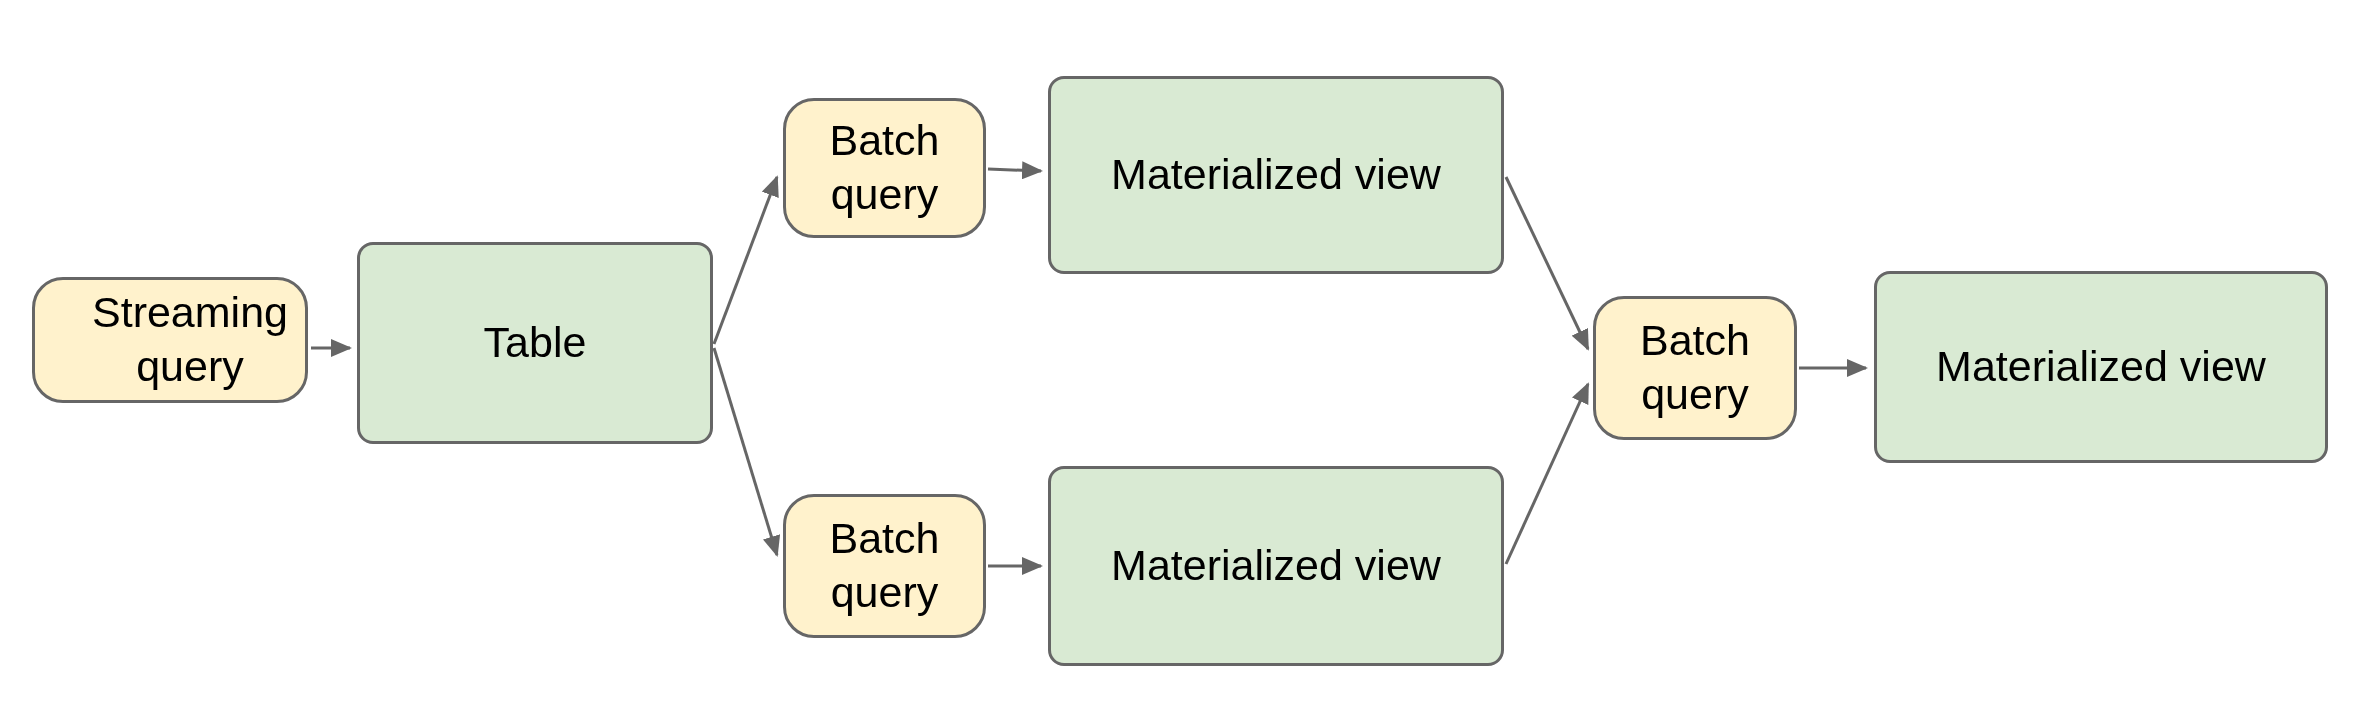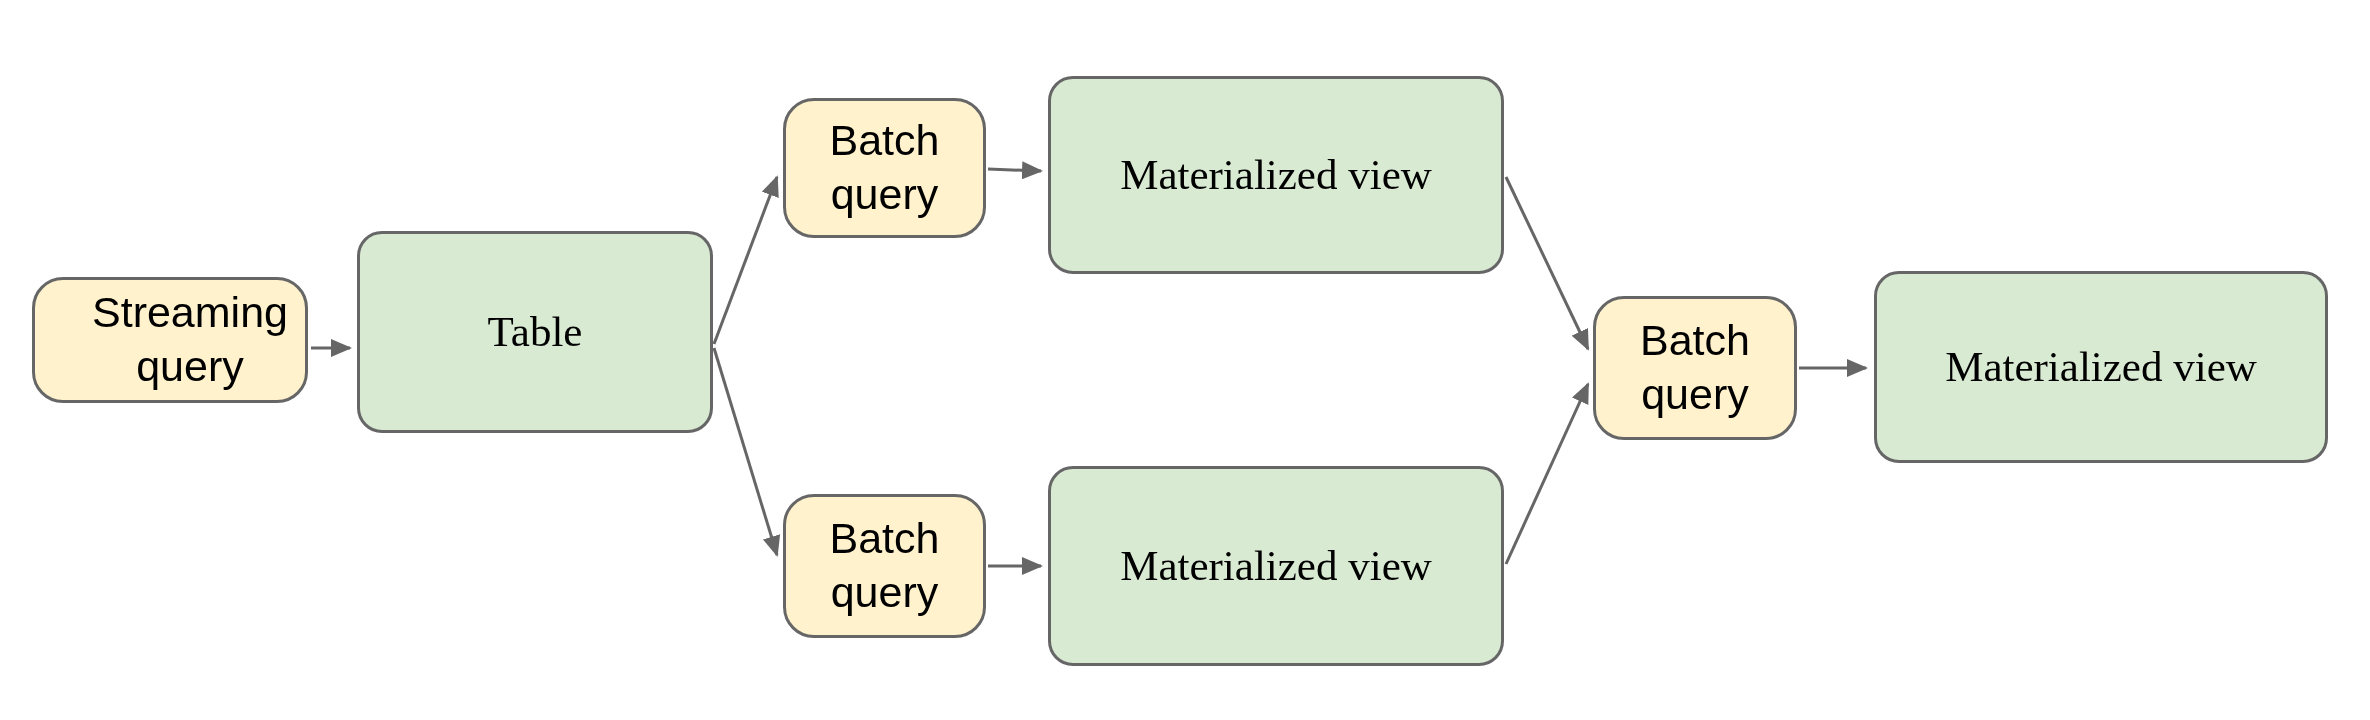--- a/index.html
+++ b/index.html
@@ -41,26 +41,25 @@
     color: var(--text, #000000);
     font-size: 43px;
     line-height: 1.25;
   }
   .node.query {
     background: var(--query_fill, #FFF2CC);
     border-radius: 31px;
   }
   .node.store {
     background: var(--store_fill, #D9EAD3);
-    border-radius: 25px;
-    font-family: Liberation Serif, serif;
+    border-radius: 16px;
   }
   
   .n-streaming   { left:  32px; top: 277px; width: 276px; height: 126px; padding-left: 40px; }
-  .n-table       { left: 357px; top: 231px; width: 356px; height: 202px; }
+  .n-table       { left: 357px; top: 242px; width: 356px; height: 202px; }
   .n-batch-top   { left: 783px; top:  98px; width: 203px; height: 140px; }
   .n-mv-top      { left:1048px; top:  76px; width: 456px; height: 198px; }
   .n-batch-bot   { left: 783px; top: 494px; width: 203px; height: 144px; }
   .n-mv-bot      { left:1048px; top: 466px; width: 456px; height: 200px; }
   .n-batch-final { left:1593px; top: 296px; width: 204px; height: 144px; }
   .n-mv-final    { left:1874px; top: 271px; width: 454px; height: 192px; }
 </style>
 </head>
 <body>
 

